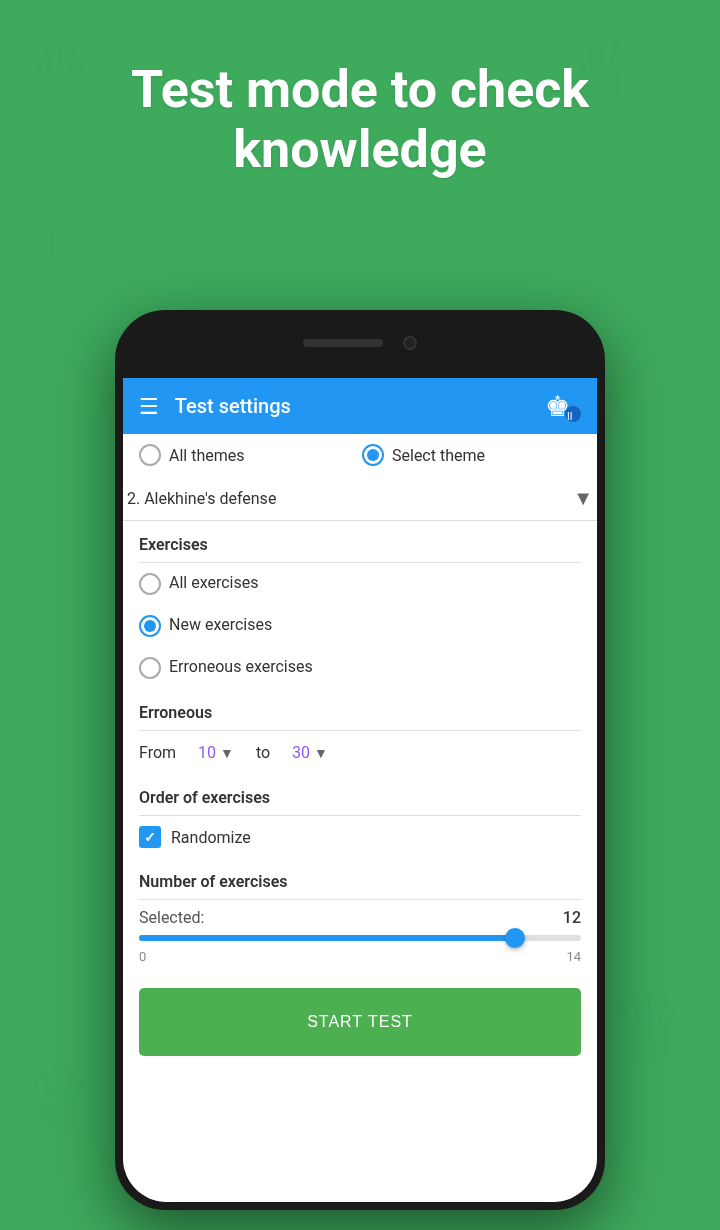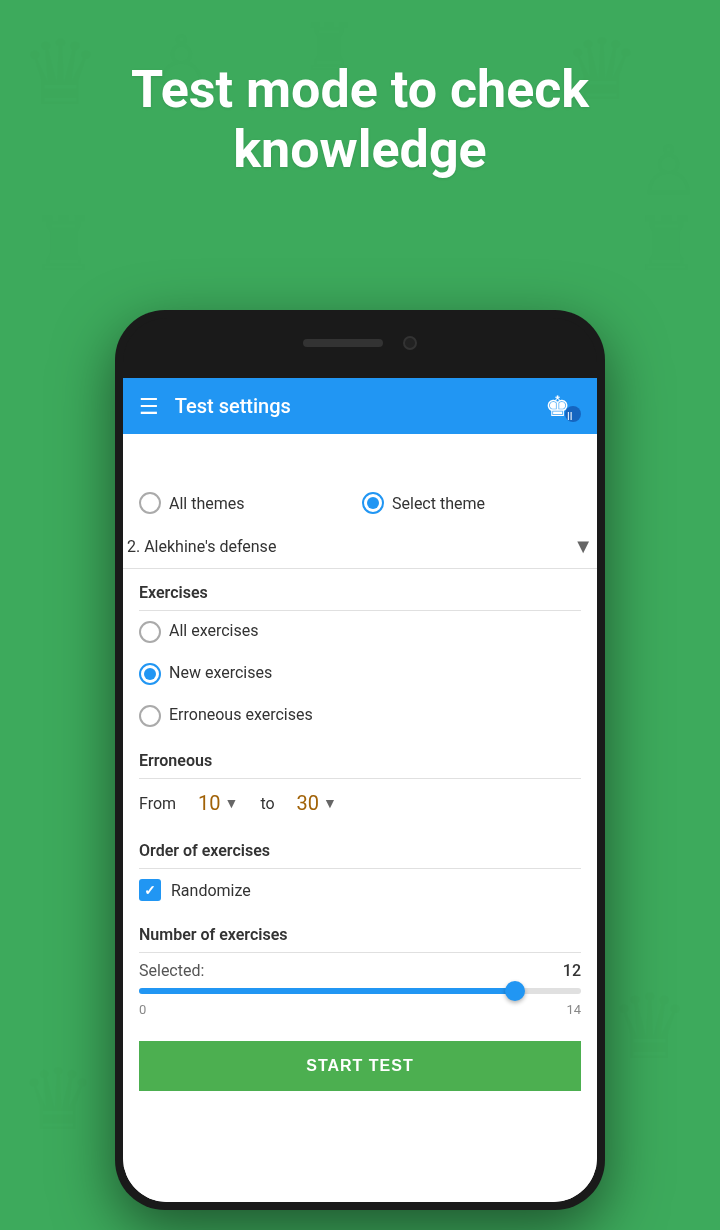--- a/index.html
+++ b/index.html
@@ -181,21 +181,20 @@
       font-size: 16px;
       color: #333;
     }
 
     
     .theme-row {
       display: flex;
       align-items: center;
       padding: 10px 16px;
       gap: 4px;
-      margin-top: 48px;
     }
 
     .theme-option {
       display: flex;
       align-items: center;
       gap: 8px;
       flex: 1;
     }
 
     
@@ -240,22 +239,22 @@
 
     .diff-select {
       display: inline-flex;
       align-items: center;
       gap: 4px;
       padding: 2px 6px;
       cursor: pointer;
     }
 
     .diff-value {
-      font-size: 20px;
-      color: #a16207;
+      font-size: 16px;
+      color: #8b5cf6;
     }
 
     .diff-arrow {
       font-size: 14px;
       color: #666;
     }
 
     
     .checkbox-row {
       display: flex;
@@ -348,26 +347,26 @@
     .slider-limit {
       font-size: 13px;
       color: #888;
     }
 
     
     .start-button {
       margin: 8px 16px 20px;
       background: #4CAF50;
       border: none;
-      border-radius: 0;
-      padding: 16px;
+      border-radius: 5px;
+      padding: 25px;
       width: calc(100% - 32px);
       color: white;
       font-size: 16px;
-      font-weight: bold;
+      font-weight: normal;
       letter-spacing: 1px;
       cursor: pointer;
       text-align: center;
     }
   </style>
 </head>
 <body>
 
 <div style="position:absolute;top:0;left:0;width:720px;height:1230px;background:#3daa5c;">
 

